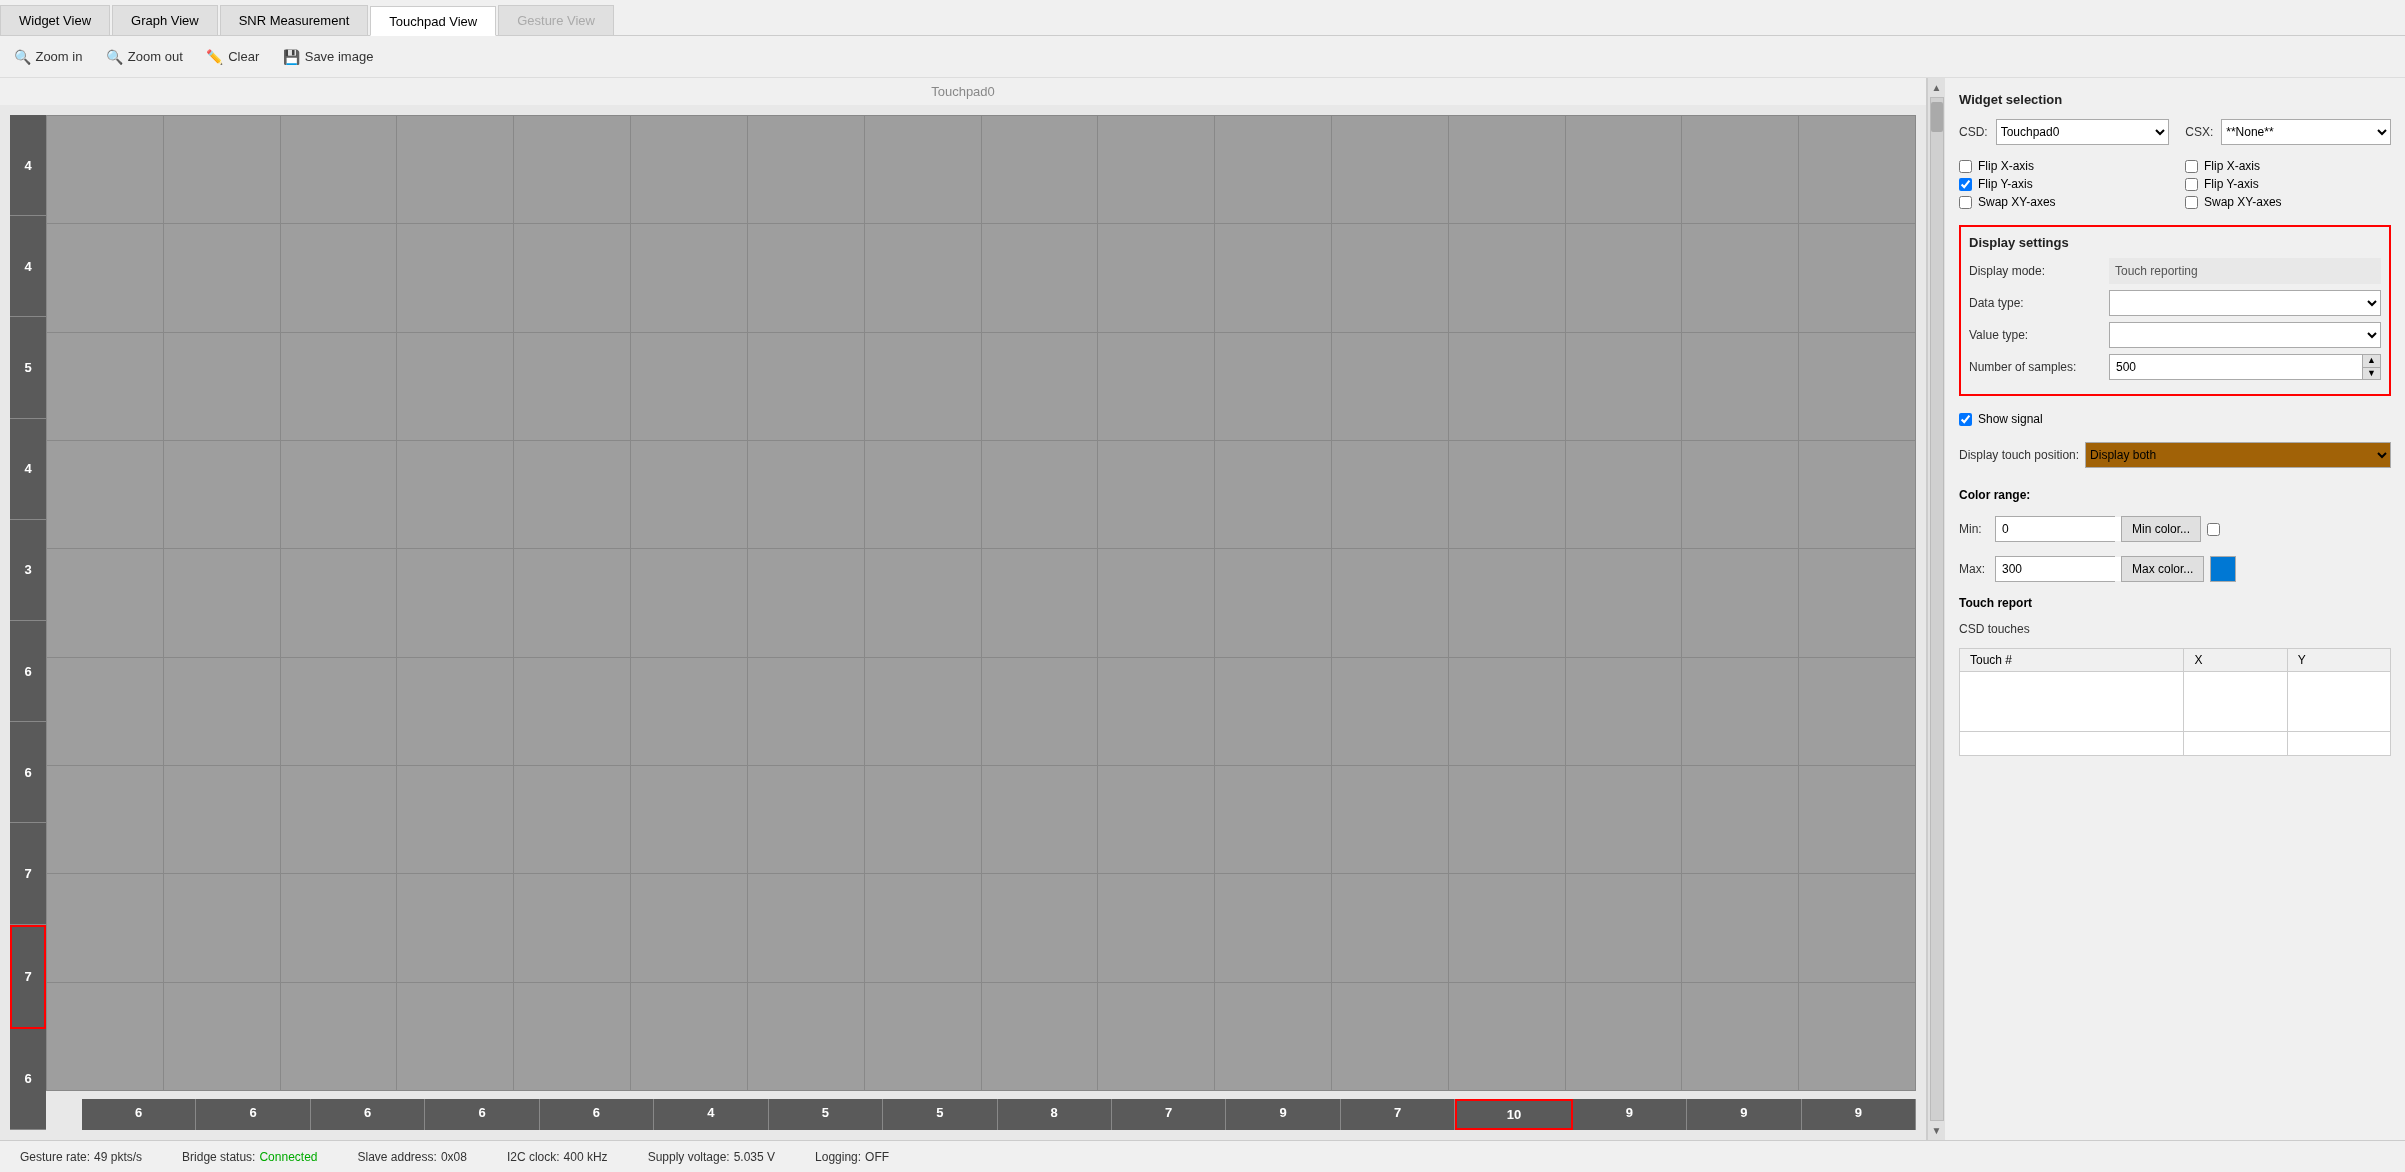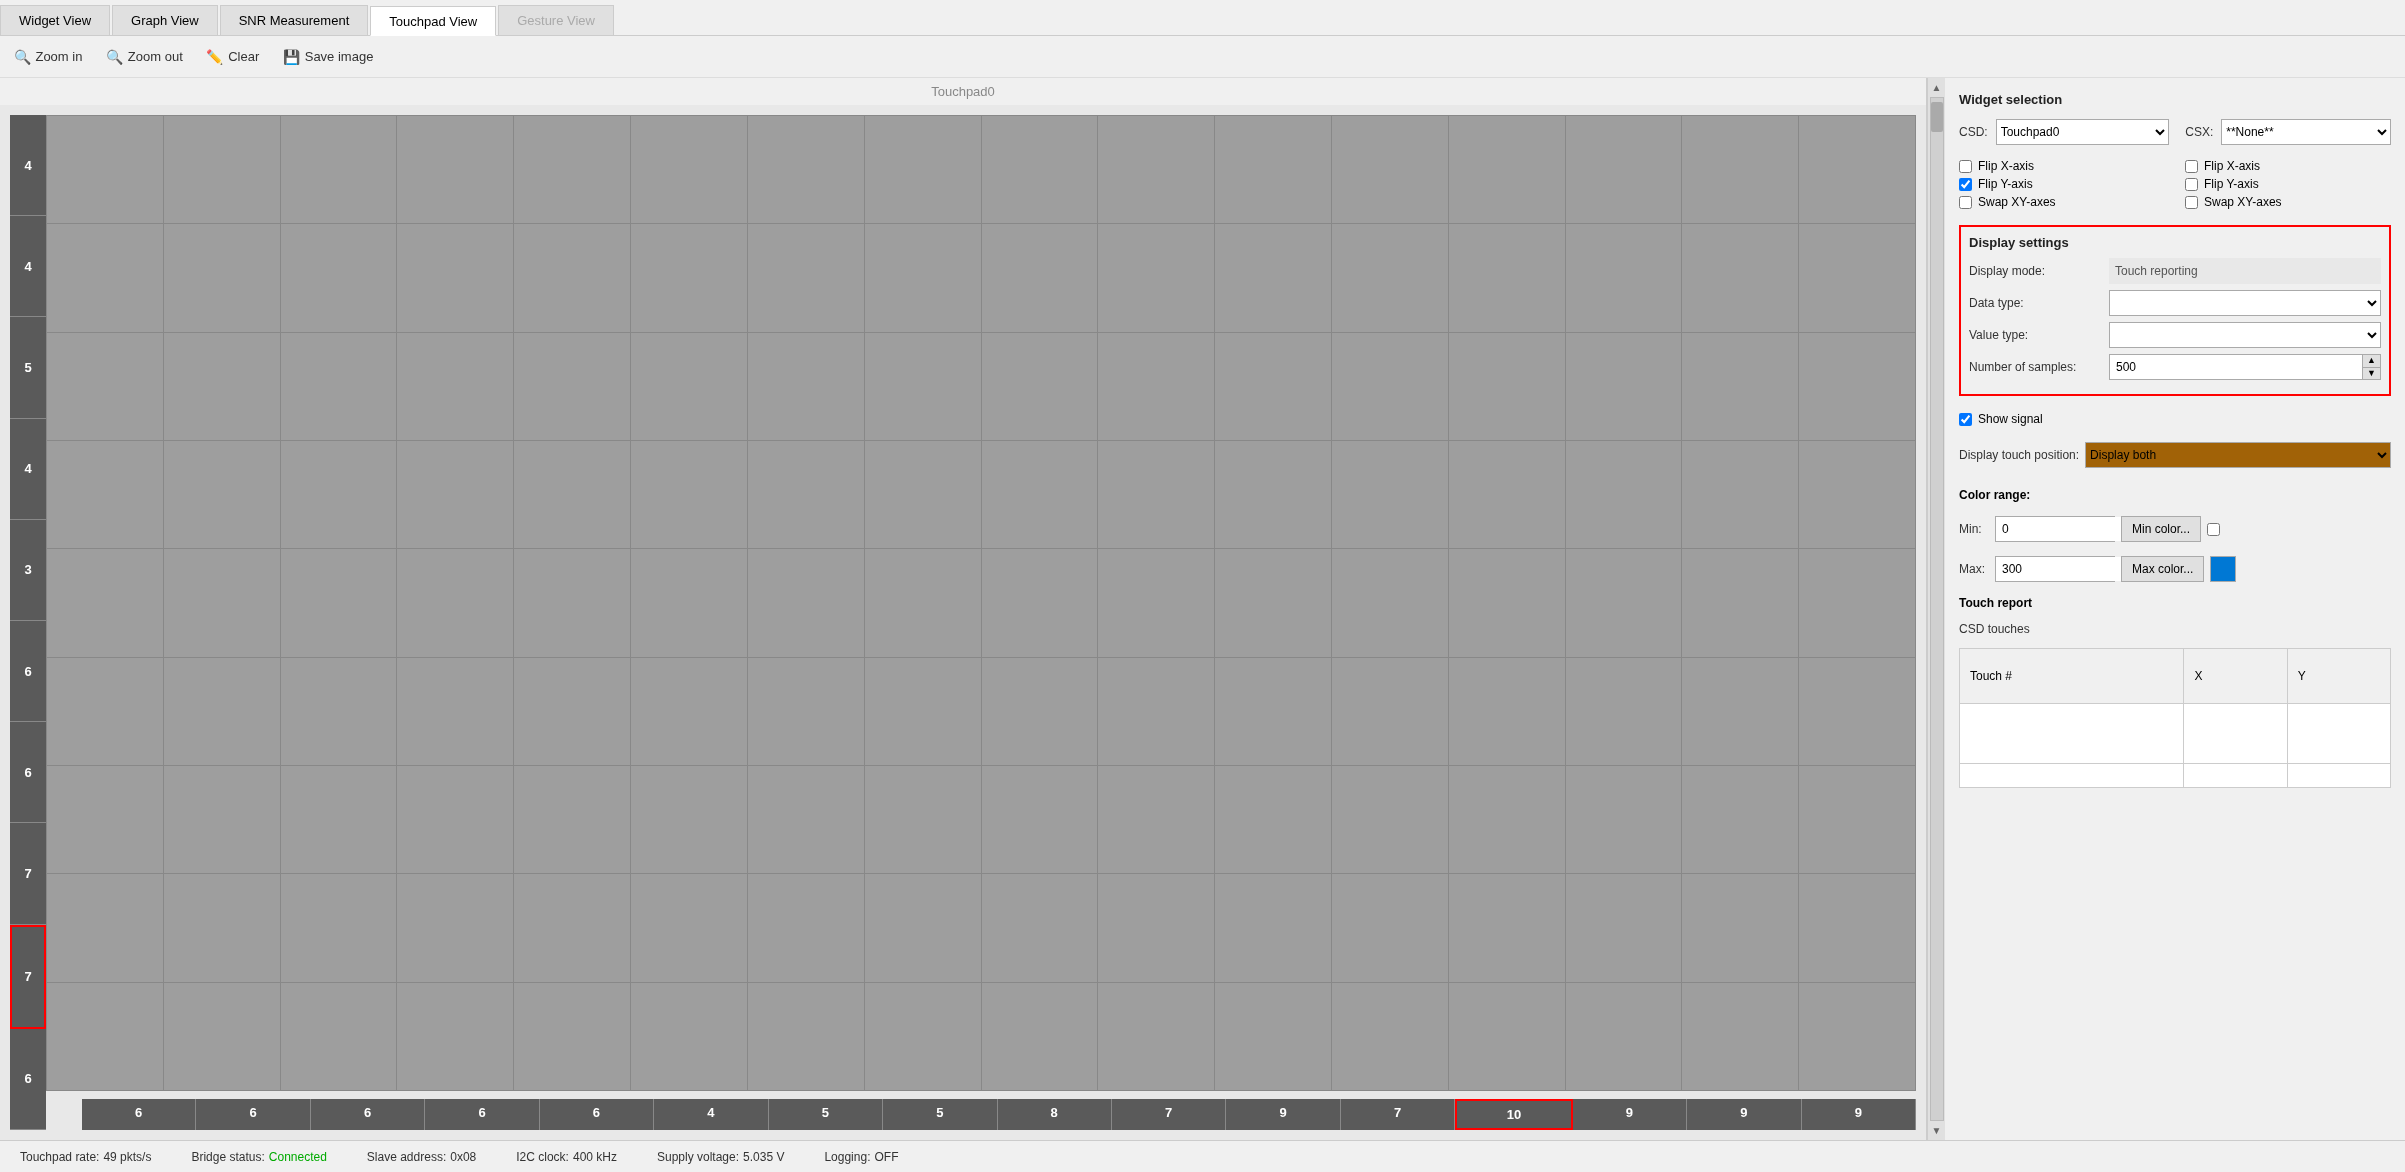--- a/index.html
+++ b/index.html
@@ -398,21 +398,21 @@
     .touch-table {
       width: 100%;
       border-collapse: collapse;
       border: 1px solid #ccc;
       font-size: 12px;
       background: #fff;
     }
     .touch-table th {
       background: #f0f0f0;
       border: 1px solid #ccc;
-      padding: 20px 10px;
+      padding: 4px 10px;
       font-weight: normal;
       text-align: left;
     }
     .touch-table td {
       border: 1px solid #ccc;
       padding: 4px 10px;
       height: 24px;
     }
     .touch-table-empty {
       height: 60px;
@@ -841,21 +841,21 @@
           <td></td>
         </tr>
       </tbody>
     </table>
 
   </div>
 </div>
 
 <div class="status-bar">
   <div class="status-item">
-    <span>Touchpad rate:</span>
+    <span>Gesture rate:</span>
     <span>49 pkts/s</span>
   </div>
   <div class="status-item">
     <span>Bridge status:</span>
     <span class="status-connected">Connected</span>
   </div>
   <div class="status-item">
     <span>Slave address:</span>
     <span>0x08</span>
   </div>

